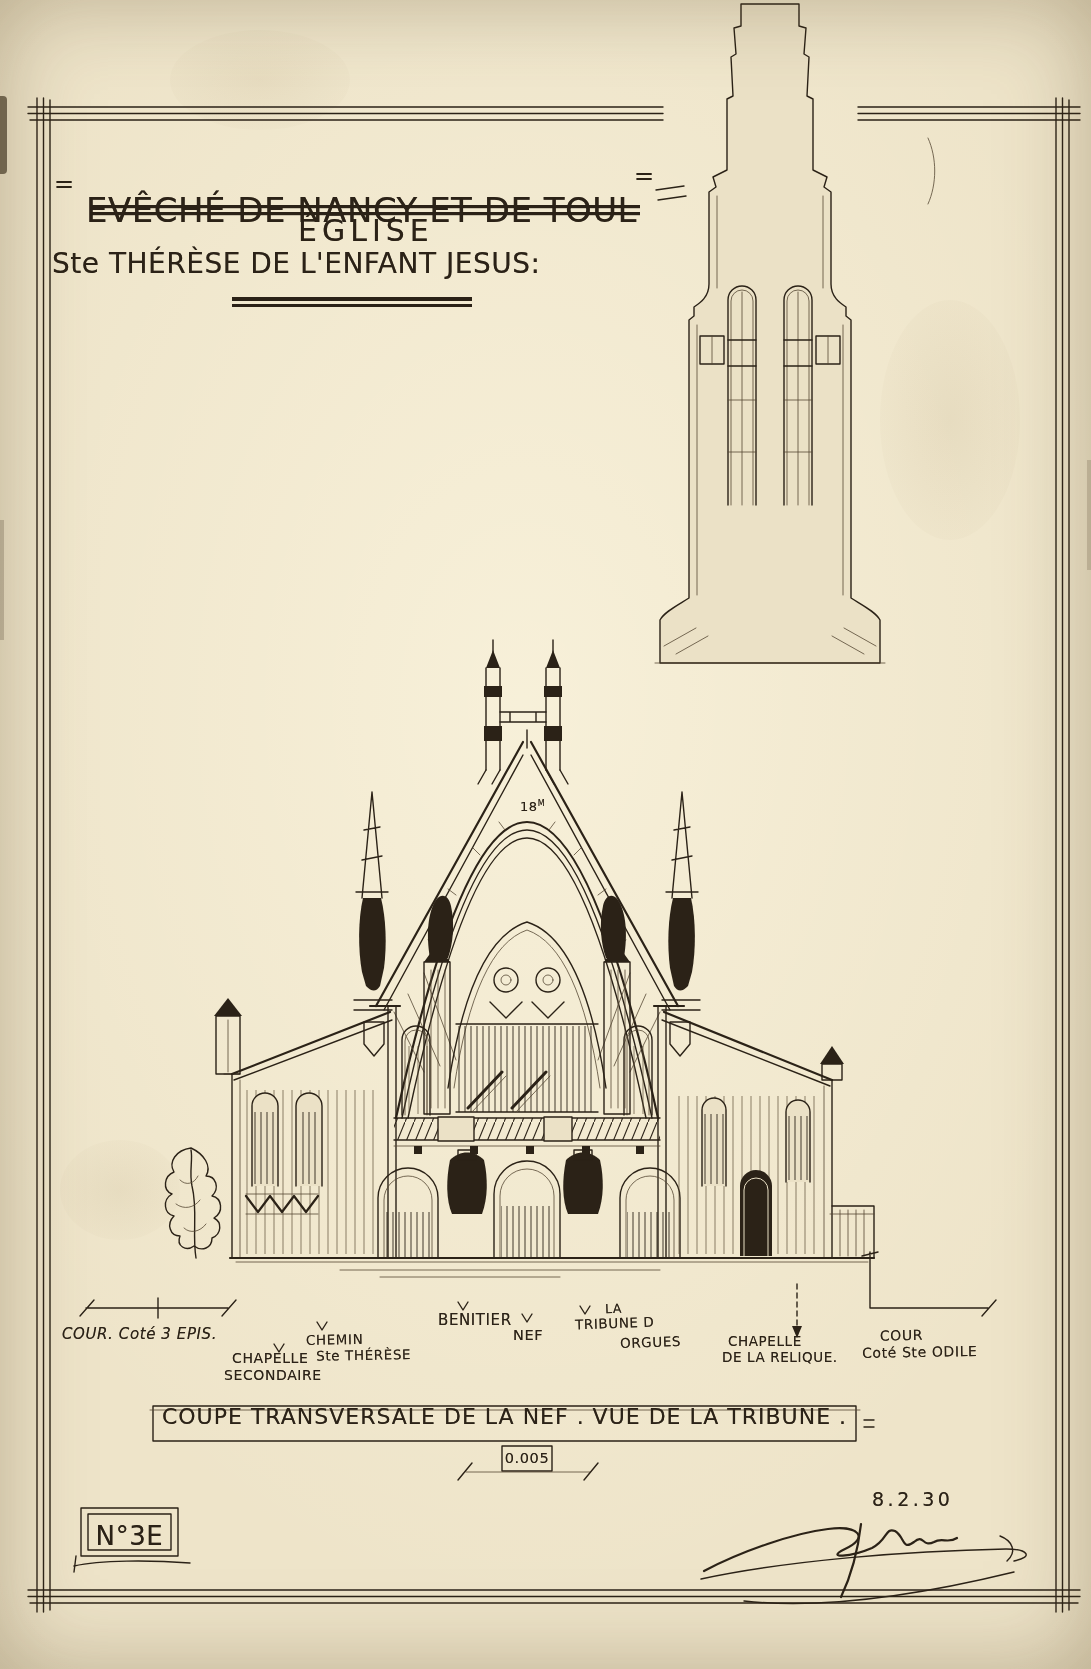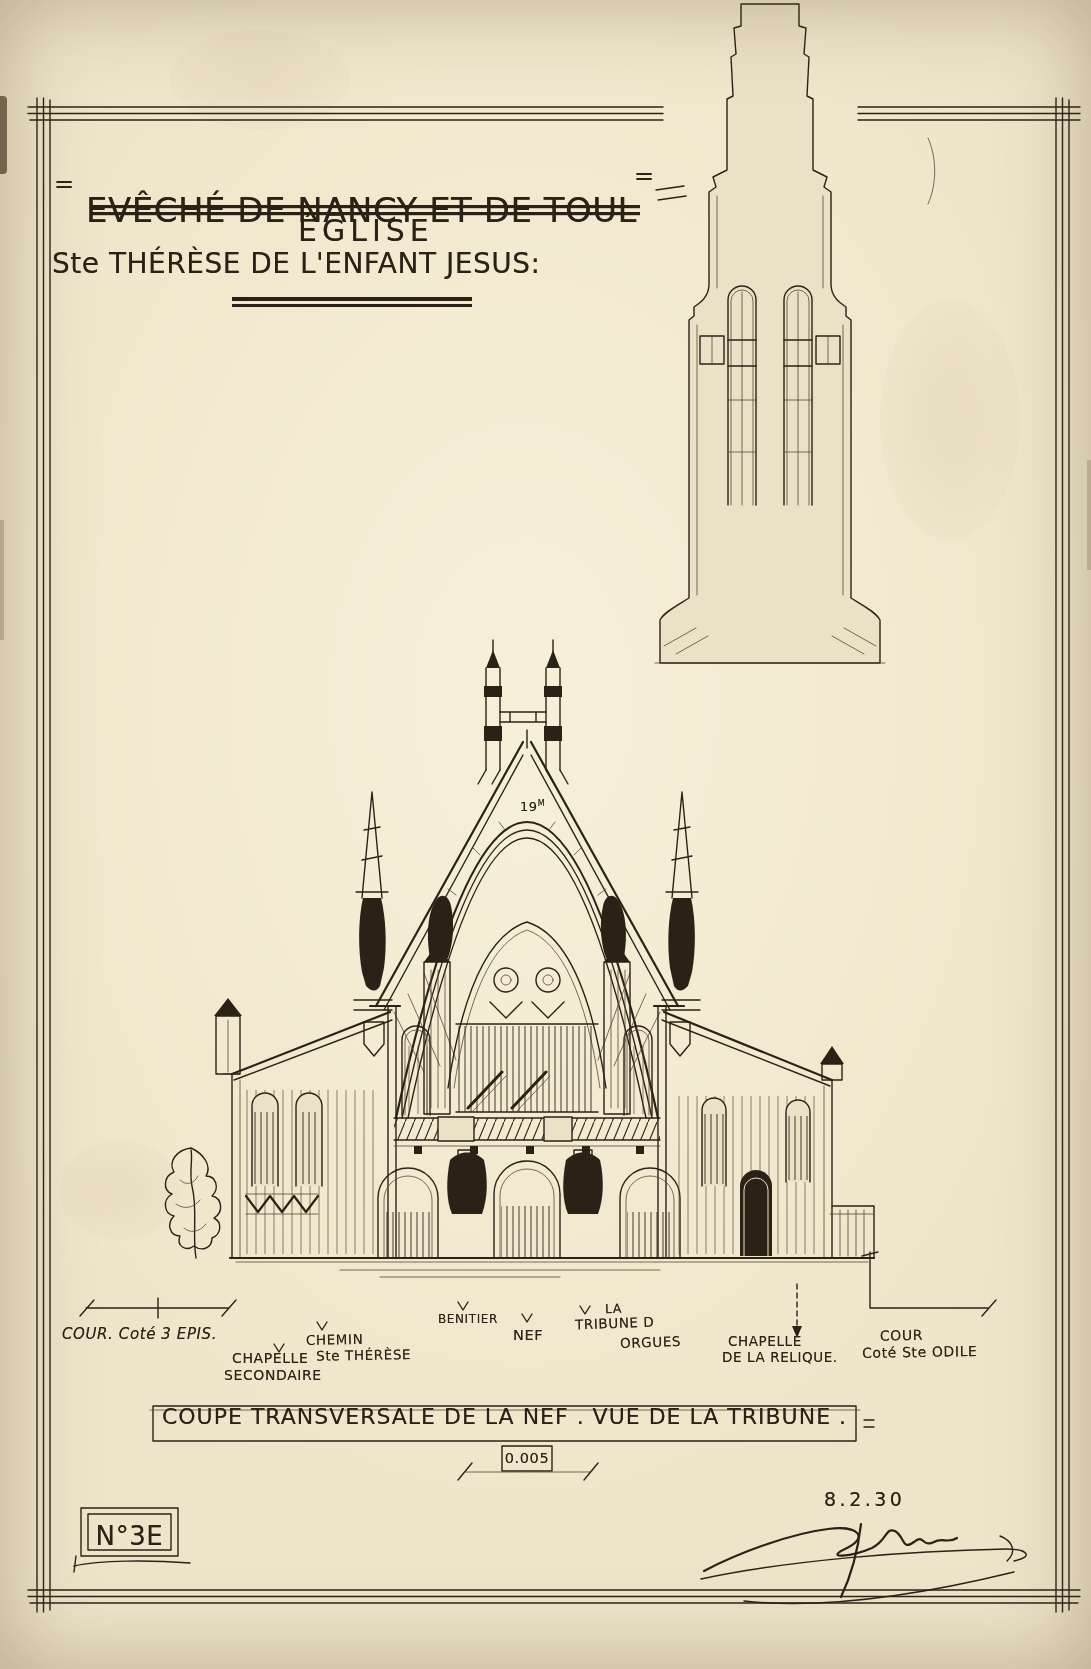--- a/index.html
+++ b/index.html
@@ -285,50 +285,50 @@
     </g>
   </svg>
 
   <div class="lbl" style="left:54px;top:170px;font-size:24px;">=</div>
   <div class="lbl" style="left:86px;top:146px;font-size:34px;letter-spacing:0.5px;margin-top:44px;">EVÊCHÉ DE NANCY ET DE TOUL</div>
   <div class="lbl" style="left:634px;top:162px;font-size:24px;">=</div>
   <div class="lbl" style="left:298px;top:213px;font-size:30px;letter-spacing:5px;">ÉGLISE</div>
   <div class="lbl" style="left:52px;top:247px;font-size:28px;letter-spacing:0.5px;text-align:center;">Ste THÉRÈSE DE L'ENFANT JESUS:</div>
 
   <div class="lbl" style="left:520px;top:799px;font-size:13px;">
-    <span>19</span><sup>M</sup>
+    <span>18</span><sup>M</sup>
   </div>
 
   <div class="lbl" style="left:62px;top:1326px;font-size:15px;font-style:italic;">COUR. Coté 3 EPIS.</div>
 
   <div class="lbl" style="left:224px;top:1350px;font-size:14px;">
     <span class="bl" style="padding-left:8px;">CHAPELLE</span>
     <span class="bl">SECONDAIRE</span>
   </div>
 
   <div class="lbl" style="left:306px;top:1332px;font-size:13.5px;transform:rotate(-1deg);">
     <span class="bl">CHEMIN</span>
     <span class="bl" style="padding-left:10px;">Ste THÉRÈSE</span>
   </div>
 
-  <div class="lbl" style="left:438px;top:1312px;font-size:12px;">BENITIER</div>
+  <div class="lbl" style="left:438px;top:1312px;font-size:15px;">BENITIER</div>
   <div class="lbl" style="left:513px;top:1327px;font-size:14.5px;">NEF</div>
 
   <div class="lbl" style="left:605px;top:1302px;font-size:12.5px;transform:rotate(-2deg);">LA</div>
   <div class="lbl" style="left:575px;top:1316px;font-size:13.5px;transform:rotate(-2deg);">TRIBUNE D</div>
   <div class="lbl" style="left:620px;top:1335px;font-size:13.5px;transform:rotate(-2deg);">ORGUES</div>
 
   <div class="lbl" style="left:722px;top:1334px;font-size:13.5px;">
     <span class="bl" style="padding-left:6px;">CHAPELLE</span>
     <span class="bl">DE LA RELIQUE.</span>
   </div>
 
   <div class="lbl" style="left:862px;top:1327px;font-size:14px;transform:rotate(-1deg);">
     <span class="bl" style="padding-left:18px;">COUR</span>
     <span class="bl">Coté Ste ODILE</span>
   </div>
 
   <div class="lbl ctr" style="left:153px;top:1406px;width:703px;height:21px;font-size:22px;letter-spacing:1px;">COUPE TRANSVERSALE DE LA NEF . VUE DE LA TRIBUNE .</div>
   <div class="lbl ctr" style="left:502px;top:1446px;width:50px;height:25px;font-size:14.5px;">0.005</div>
   <div class="lbl ctr" style="left:81px;top:1508px;width:97px;height:56px;font-size:26px;">N°3E</div>
-  <div class="lbl" style="left:824px;top:1488px;font-size:19px;letter-spacing:3.5px;">8.2.30</div>
+  <div class="lbl" style="left:872px;top:1488px;font-size:19px;letter-spacing:3.5px;">8.2.30</div>
 
 </div>
 
 </body></html>

